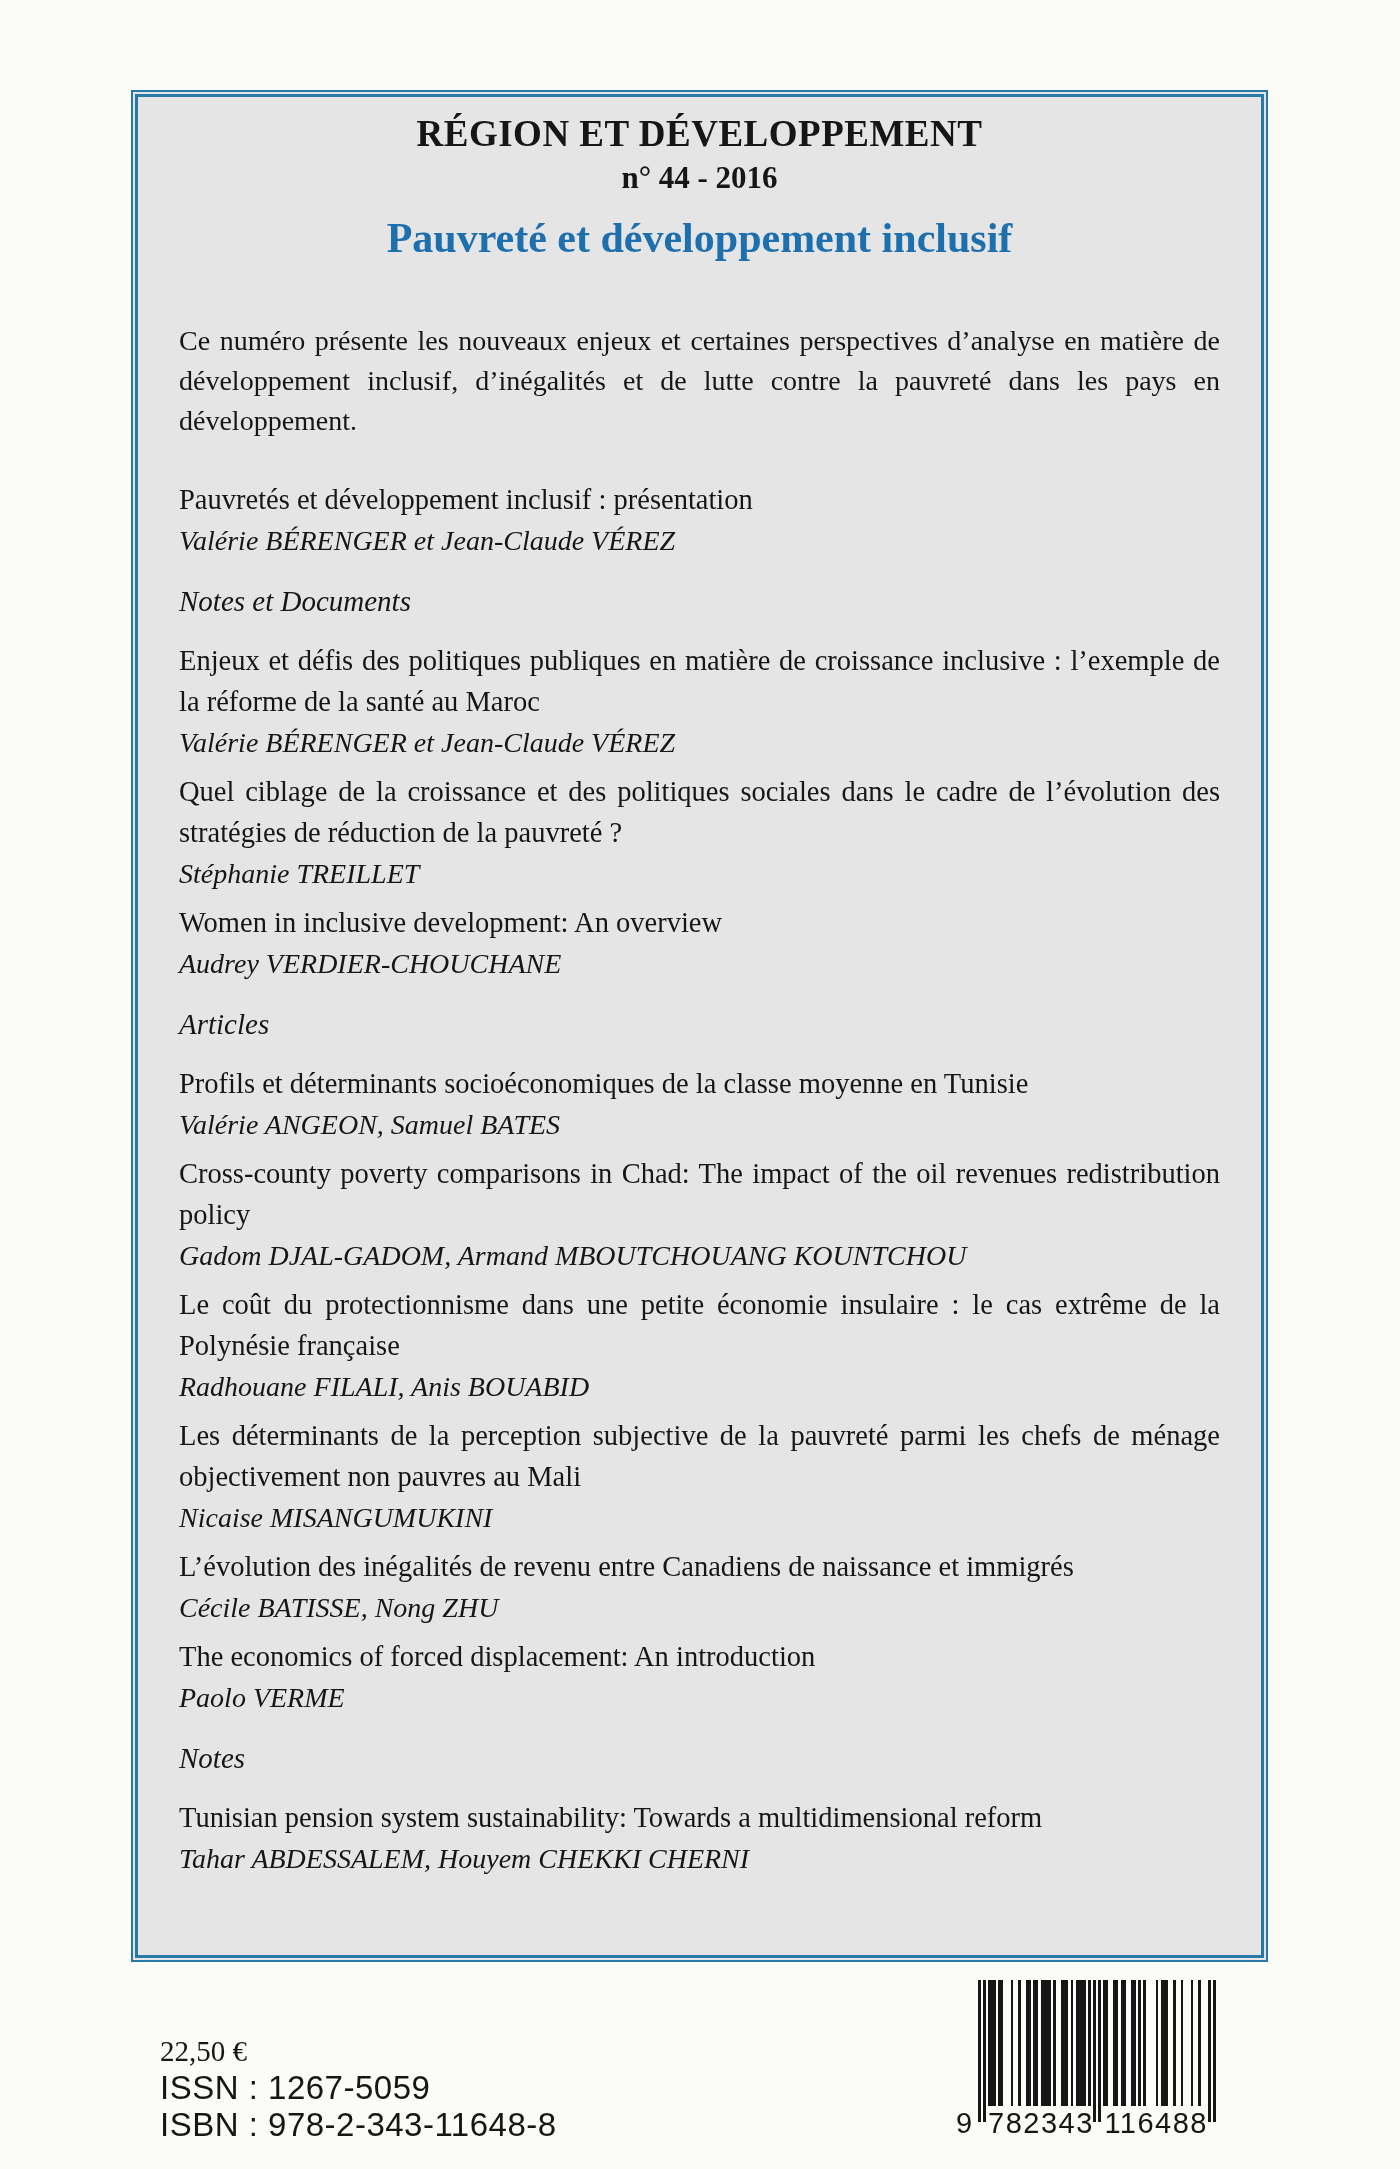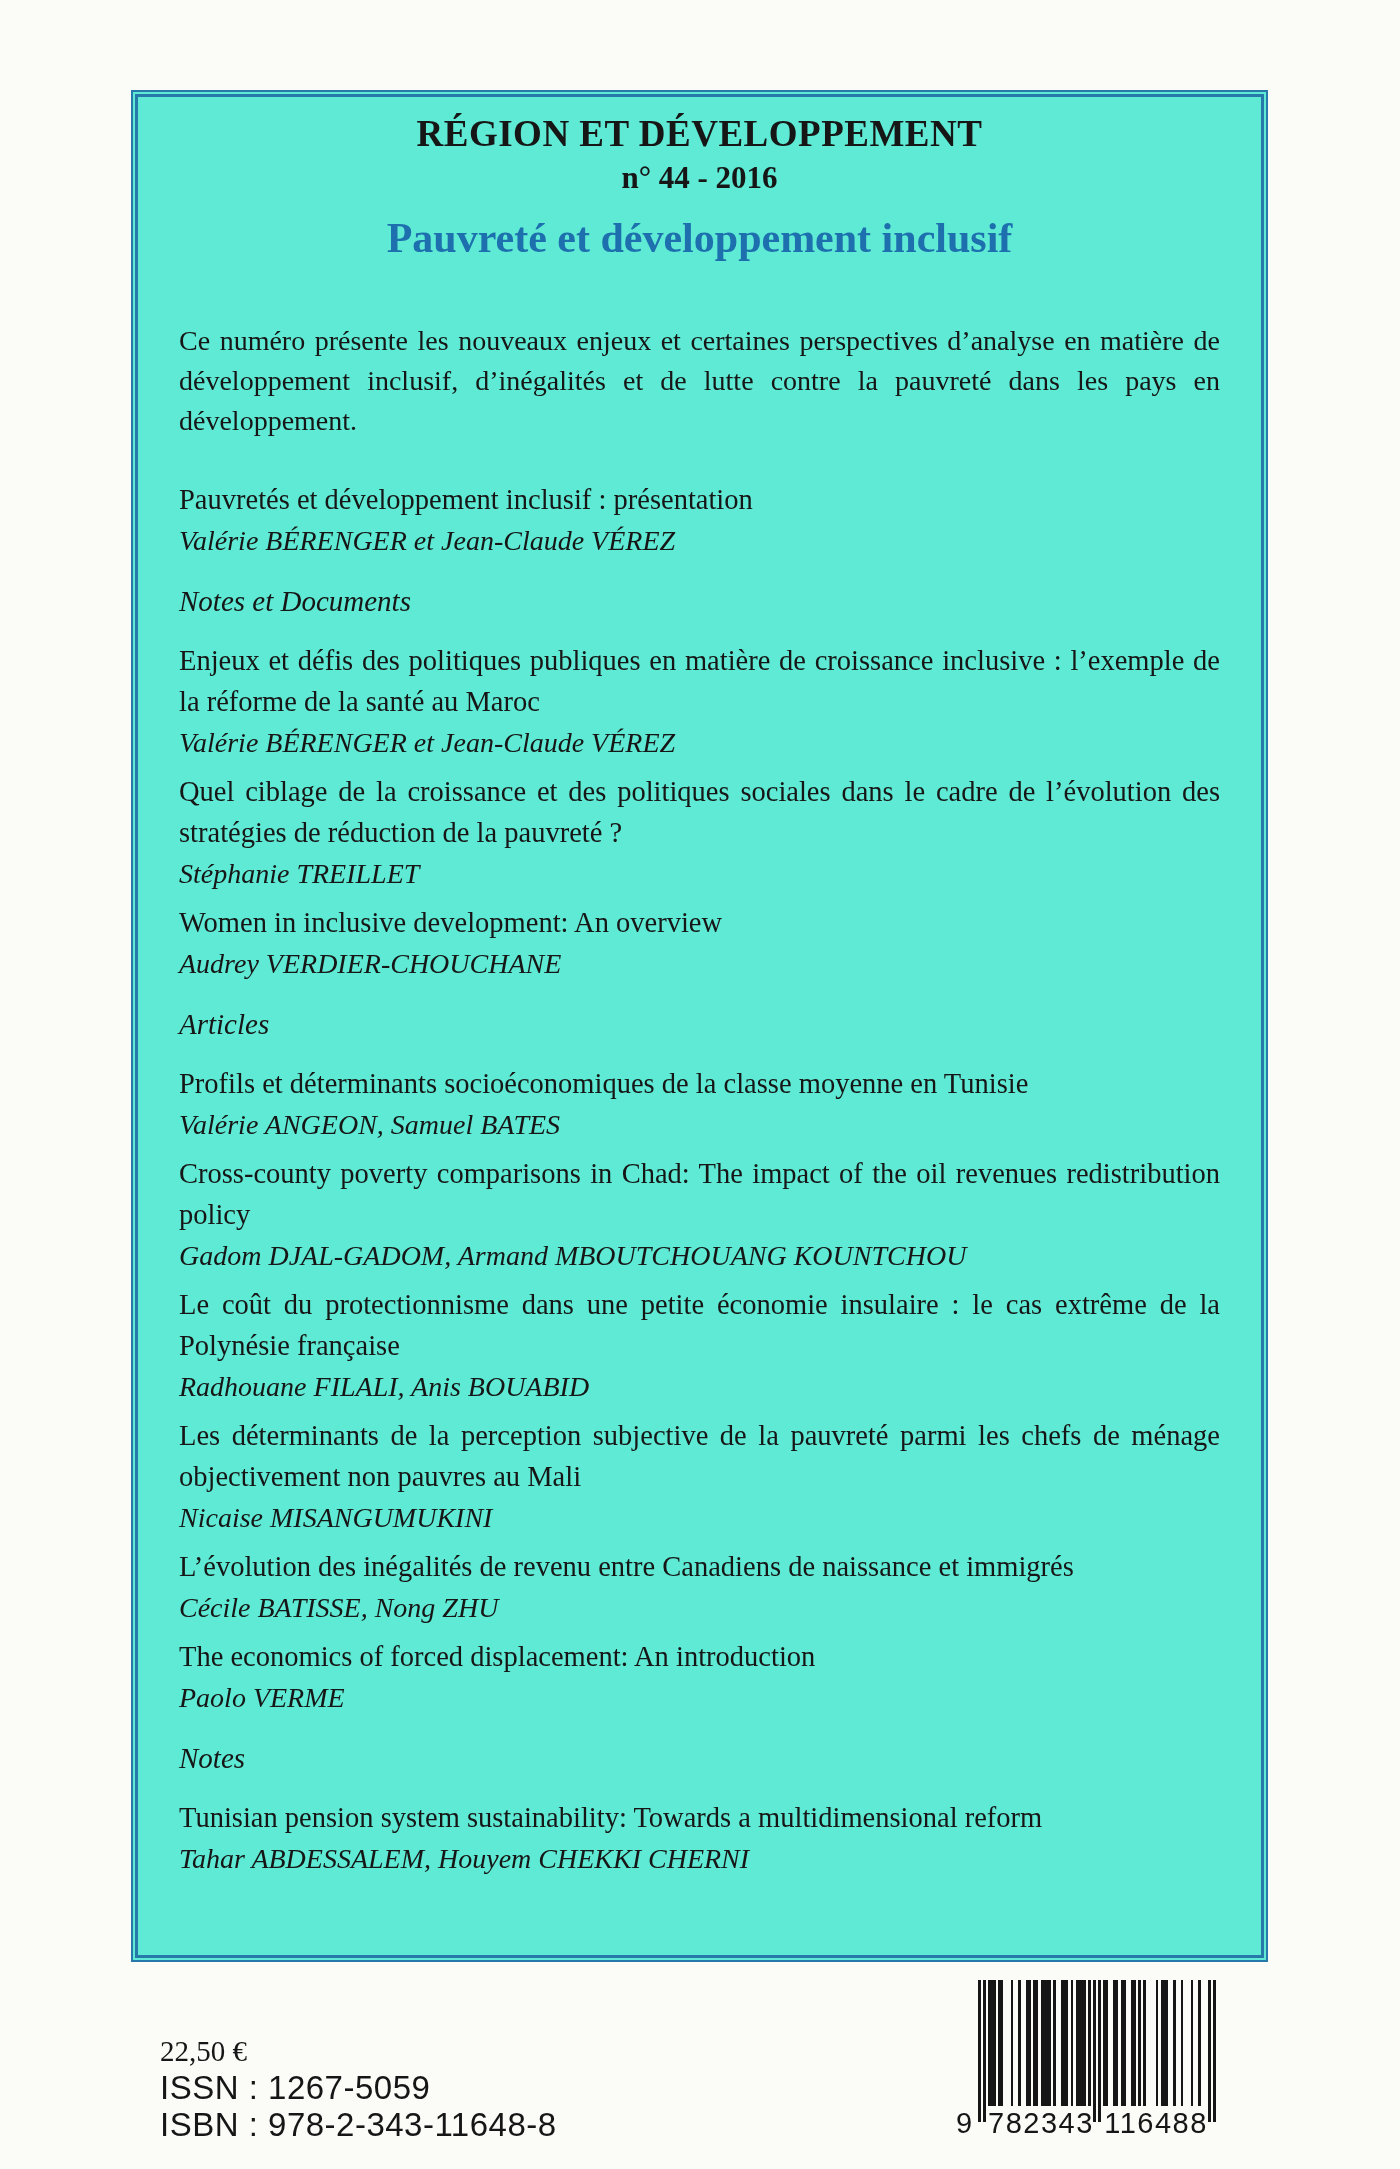--- a/index.html
+++ b/index.html
@@ -10,21 +10,21 @@
     color:#161616;
     font-family:"Liberation Serif", serif;
     overflow:hidden;
     --accent:#1d6fae;
     --frame:#2779a9;
   }
   .frame {
     position:absolute; left:131px; top:90px;
     width:1137px; height:1872px;
     border:2px solid var(--frame);
-    background:#5eead4;
+    background:#e5e5e5;
   }
   .frame-inner {
     position:absolute; inset:2px;
     border:3px solid var(--frame);
   }
   .content {
     position:absolute; inset:0;
     padding:14px 41px 0 41px;
   }
   .journal-name {
@@ -64,21 +64,21 @@
   .module { flex:0 0 2.5px; width:2.5px; height:126px; }
   .module.bar { background:#161616; }
   .module.guard { height:142px; }
   .barcode-digits {
     display:flex; margin-top:-14px;
     font-family:"Liberation Sans", sans-serif;
     font-size:29px; line-height:30px; color:#161616;
   }
   .bc-first { width:20px; margin-left:-24px; text-align:center; }
   .bc-left  { width:104px; margin-left:14px; text-align:center; letter-spacing:1.5px; }
-  .bc-right { width:104px; margin-left:12px; text-align:center; letter-spacing:1.5px; }
+  .bc-right { width:104px; margin-left:12px; text-align:right; letter-spacing:1.5px; }
 </style>
 </head>
 <body style="--accent: #1d6fae; --frame: #2779a9;">
 
 <div class="frame">
   <div class="frame-inner">
     <div class="content">
 
       <div class="journal-name">RÉGION ET DÉVELOPPEMENT</div>
       <div class="issue">n° 44 - 2016</div>

